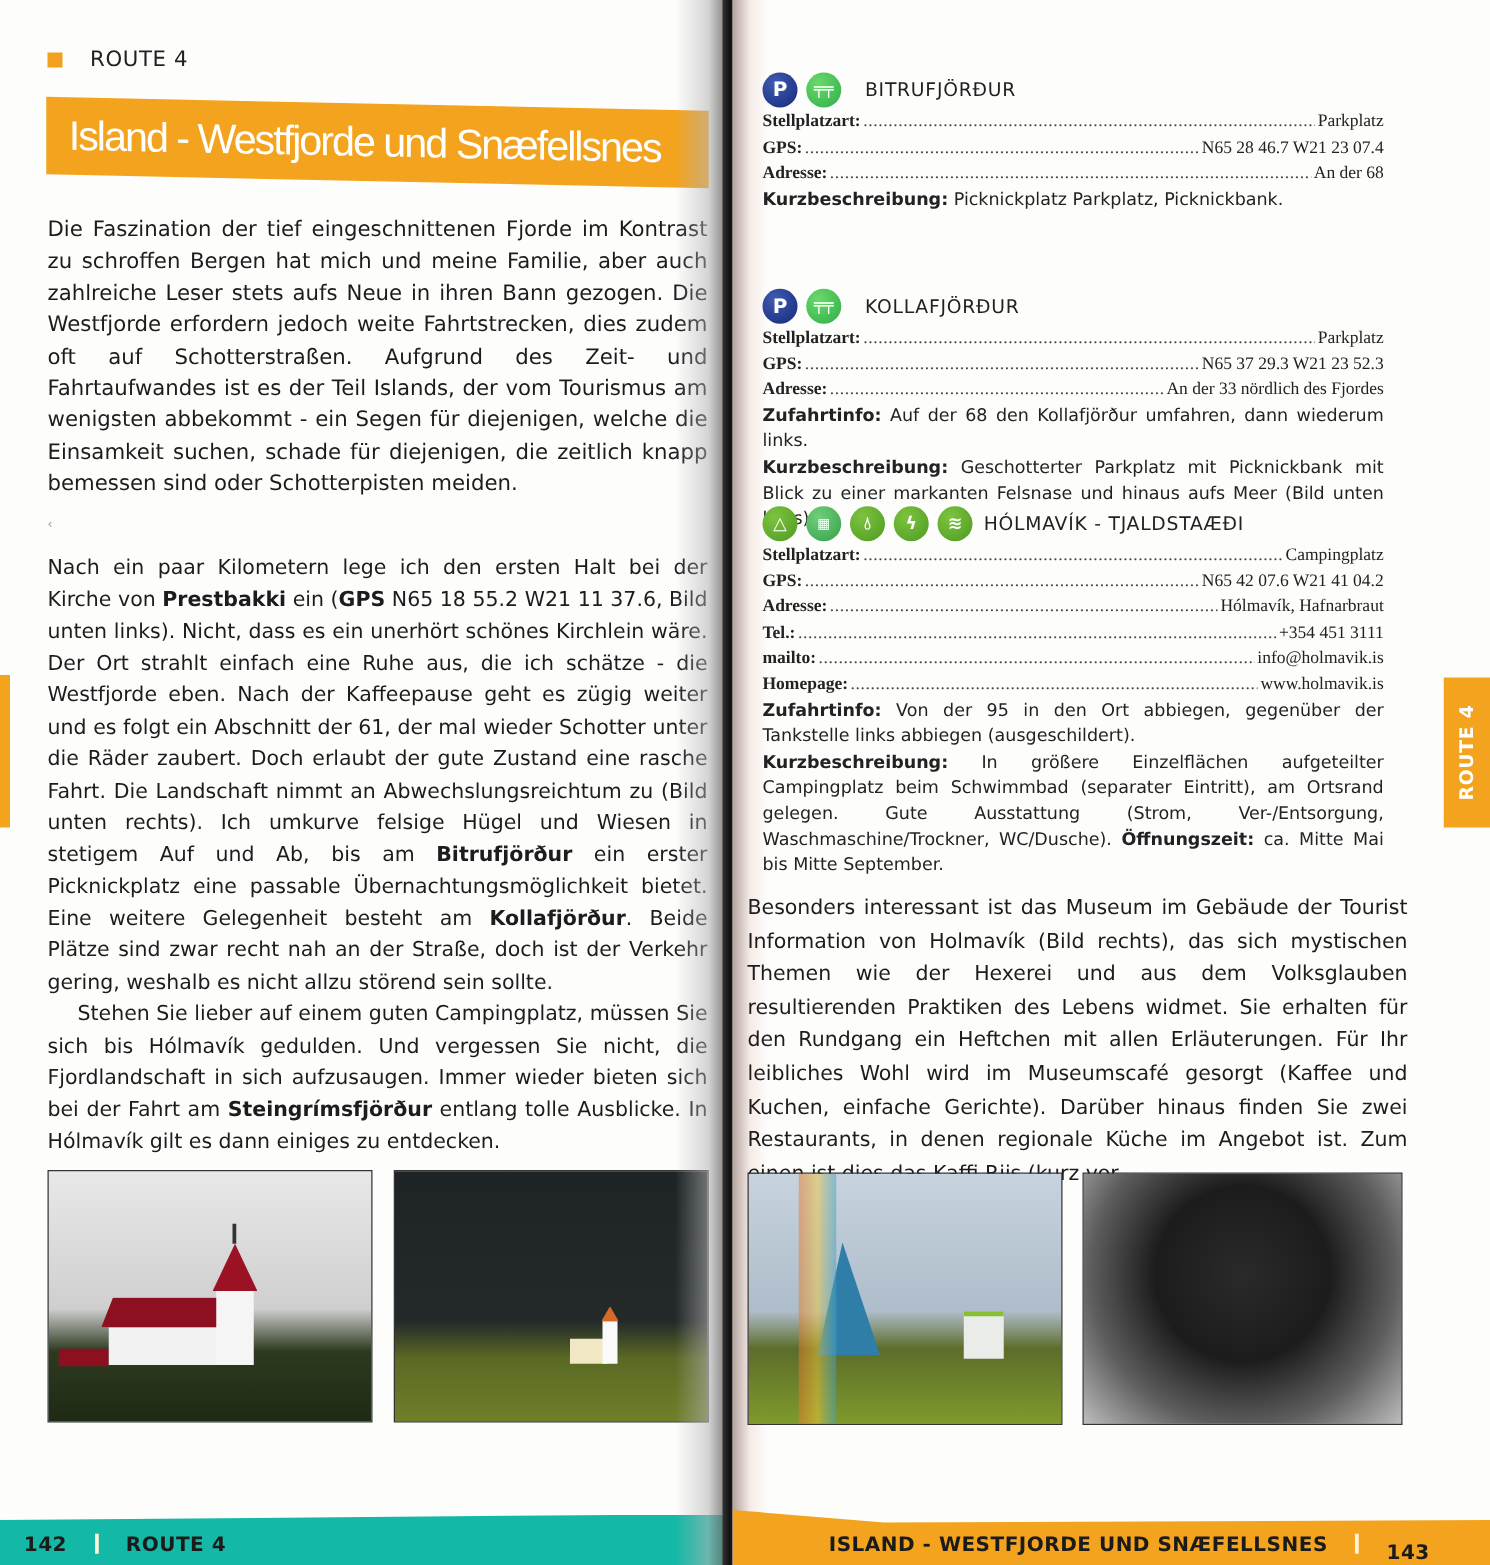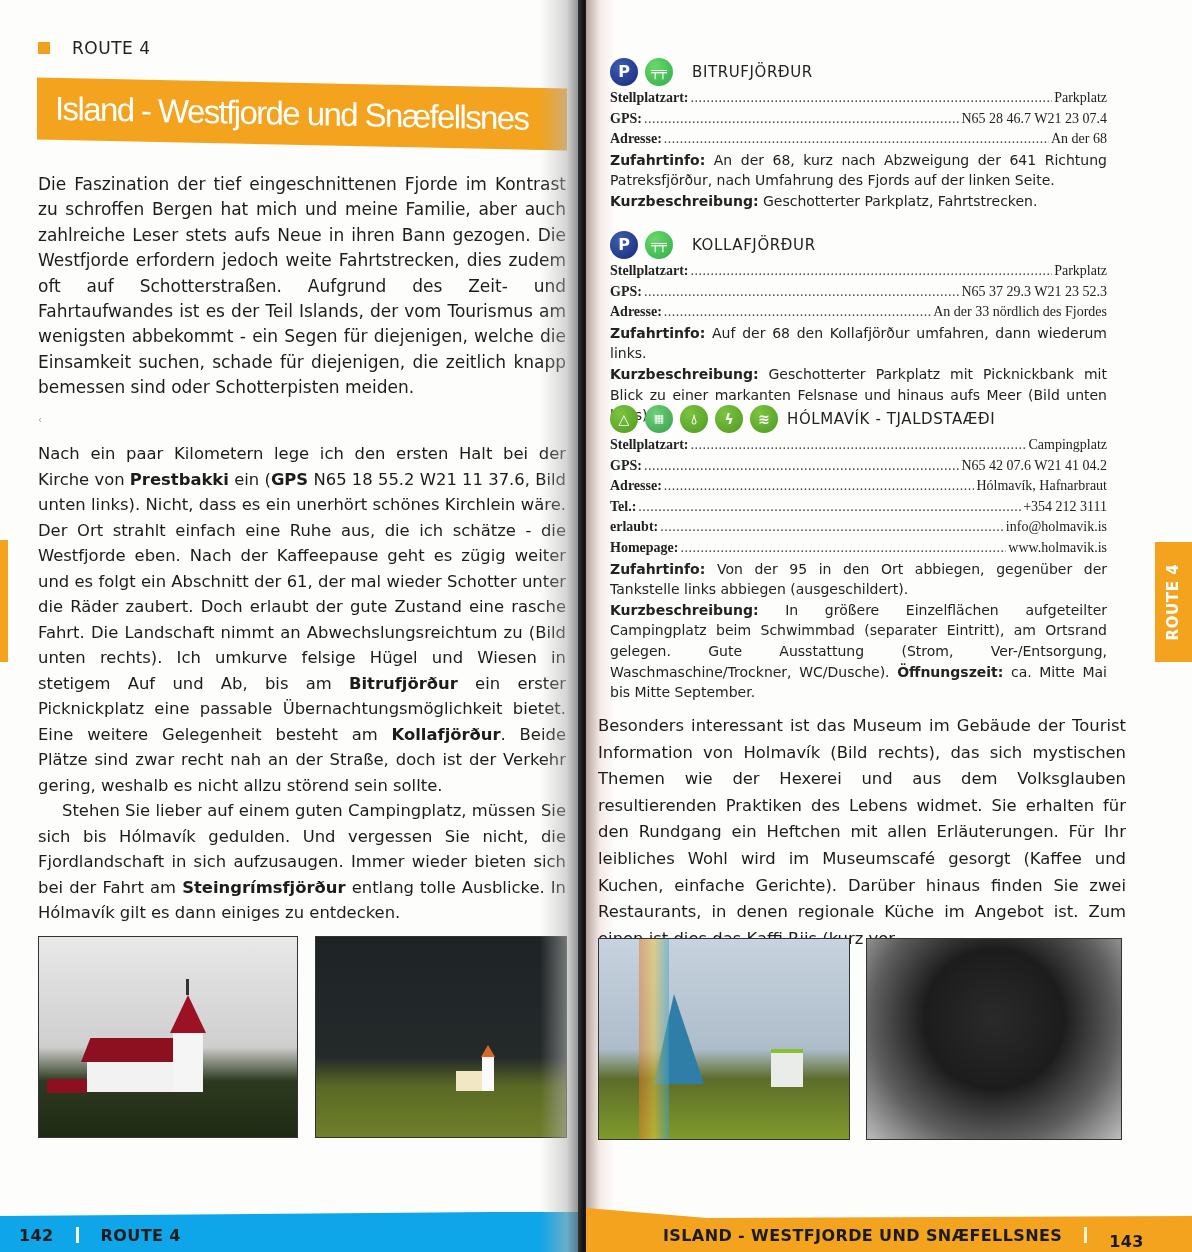--- a/index.html
+++ b/index.html
@@ -111,21 +111,21 @@
     background: #f3a31d; display: flex; align-items: center; justify-content: center;
   }
   .side-tab span {
     transform: rotate(-90deg); white-space: nowrap;
     color: #fff; font-weight: bold; font-size: 15px; letter-spacing: .6px;
   }
   .left-edge-tab { position: absolute; left: 0; top: 540px; width: 8px; height: 122px; background: #f3a31d; }
 
   .footer-left {
     position: absolute; left: 0; top: 1212px; width: 584px; height: 40px;
-    background: #0ea5e9; clip-path: polygon(0 4px, 84% 0, 100% 0, 100% 100%, 0 100%);
+    background: #14b8a6; clip-path: polygon(0 4px, 84% 0, 100% 0, 100% 100%, 0 100%);
     display: flex; align-items: center;
   }
   .footer-right {
     position: absolute; left: 586px; top: 1208px; width: 606px; height: 44px;
     background: #f3a31d; clip-path: polygon(0 0, 20% 10px, 100% 8px, 100% 100%, 0 100%);
     display: flex; align-items: center;
   }
   .f-num, .f-txt { font-weight: bold; font-size: 16px; color: #1b1b1b; letter-spacing: .4px; }
   .f-sep { display: inline-block; width: 3px; height: 16px; background: #fff3d8; margin: 0 22px; }
   .footer-left .f-num { margin-left: 19px; margin-top: 6px; }
@@ -201,22 +201,21 @@
   <div class="row">
       <span class="lbl">GPS:</span>
       <span class="dots"></span>
       <span class="val">N65 28 46.7 W21 23 07.4</span>
     </div>
   <div class="row">
       <span class="lbl">Adresse:</span>
       <span class="dots"></span>
       <span class="val">An der 68</span>
     </div>
-  <div class="para"><span class="lbl">Zufahrtinfo:</span><span> An der 68, kurz nach Abzweigung der 641 Richtung Patreksfjörður, nach Umfahrung des Fjords auf der linken Seite.</span></div>
-  <div class="para"><span class="lbl">Kurzbeschreibung:</span><span> Geschotterter Parkplatz, Fahrtstrecken.</span></div>
+  <div class="para"><span class="lbl">Kurzbeschreibung:</span><span> Picknickplatz Parkplatz, Picknickbank.</span></div>
 </div>
 
 <div class="info-block block-kolla">
   <div class="block-head">
     <span class="icon-circle ic-parking">P</span>
     <span class="icon-circle ic-picnic">╤╤</span>
     <span class="block-title">KOLLAFJÖRÐUR</span>
   </div>
   <div class="row">
       <span class="lbl">Stellplatzart:</span>
@@ -257,24 +256,24 @@
       <span class="val">N65 42 07.6 W21 41 04.2</span>
     </div>
   <div class="row">
       <span class="lbl">Adresse:</span>
       <span class="dots"></span>
       <span class="val">Hólmavík, Hafnarbraut</span>
     </div>
   <div class="row">
       <span class="lbl">Tel.:</span>
       <span class="dots"></span>
-      <span class="val">+354 212 3111</span>
-    </div>
-  <div class="row">
-      <span class="lbl">erlaubt:</span>
+      <span class="val">+354 451 3111</span>
+    </div>
+  <div class="row">
+      <span class="lbl">mailto:</span>
       <span class="dots"></span>
       <span class="val">info@holmavik.is</span>
     </div>
   <div class="row">
       <span class="lbl">Homepage:</span>
       <span class="dots"></span>
       <span class="val">www.holmavik.is</span>
     </div>
   <div class="para"><span class="lbl">Zufahrtinfo:</span><span> Von der 95 in den Ort abbiegen, gegenüber der Tankstelle links abbiegen (ausgeschildert).</span></div>
   <div class="para"><span class="lbl">Kurzbeschreibung:</span><span> In größere Einzelflächen aufgeteilter Campingplatz beim Schwimmbad (separater Eintritt), am Ortsrand gelegen. Gute Ausstattung (Strom, Ver-/Entsorgung, Waschmaschine/Trockner, WC/Dusche). </span><span class="lbl">Öffnungszeit:</span><span> ca. Mitte Mai bis Mitte September.</span></div>

